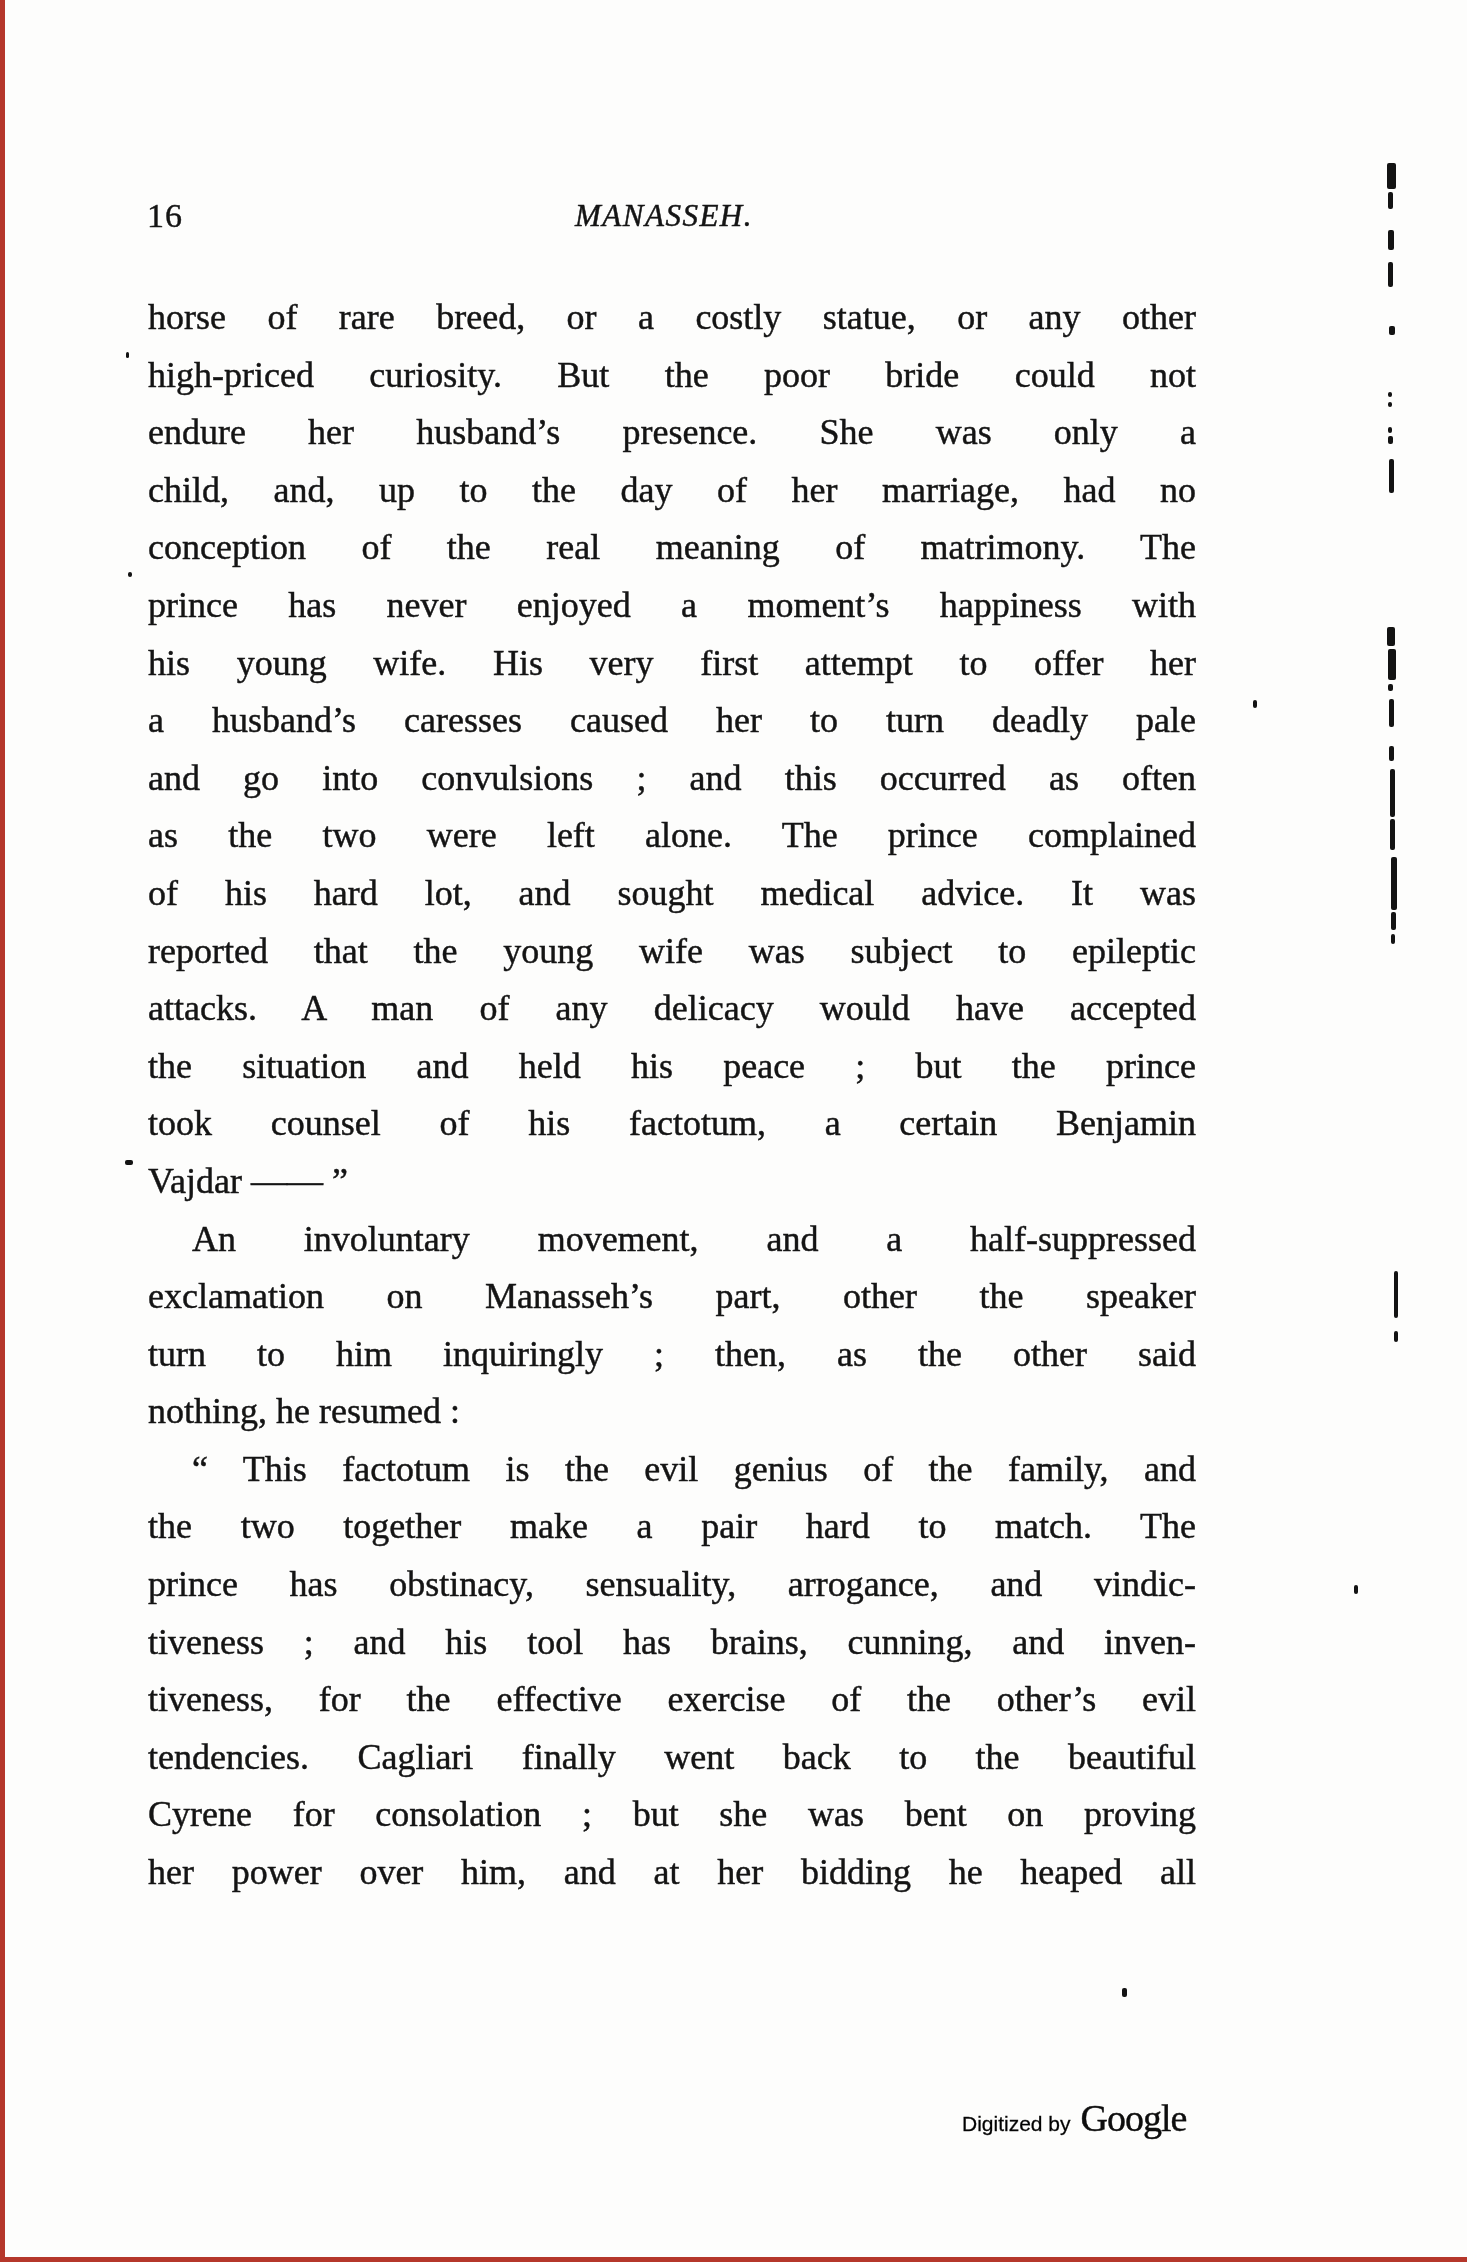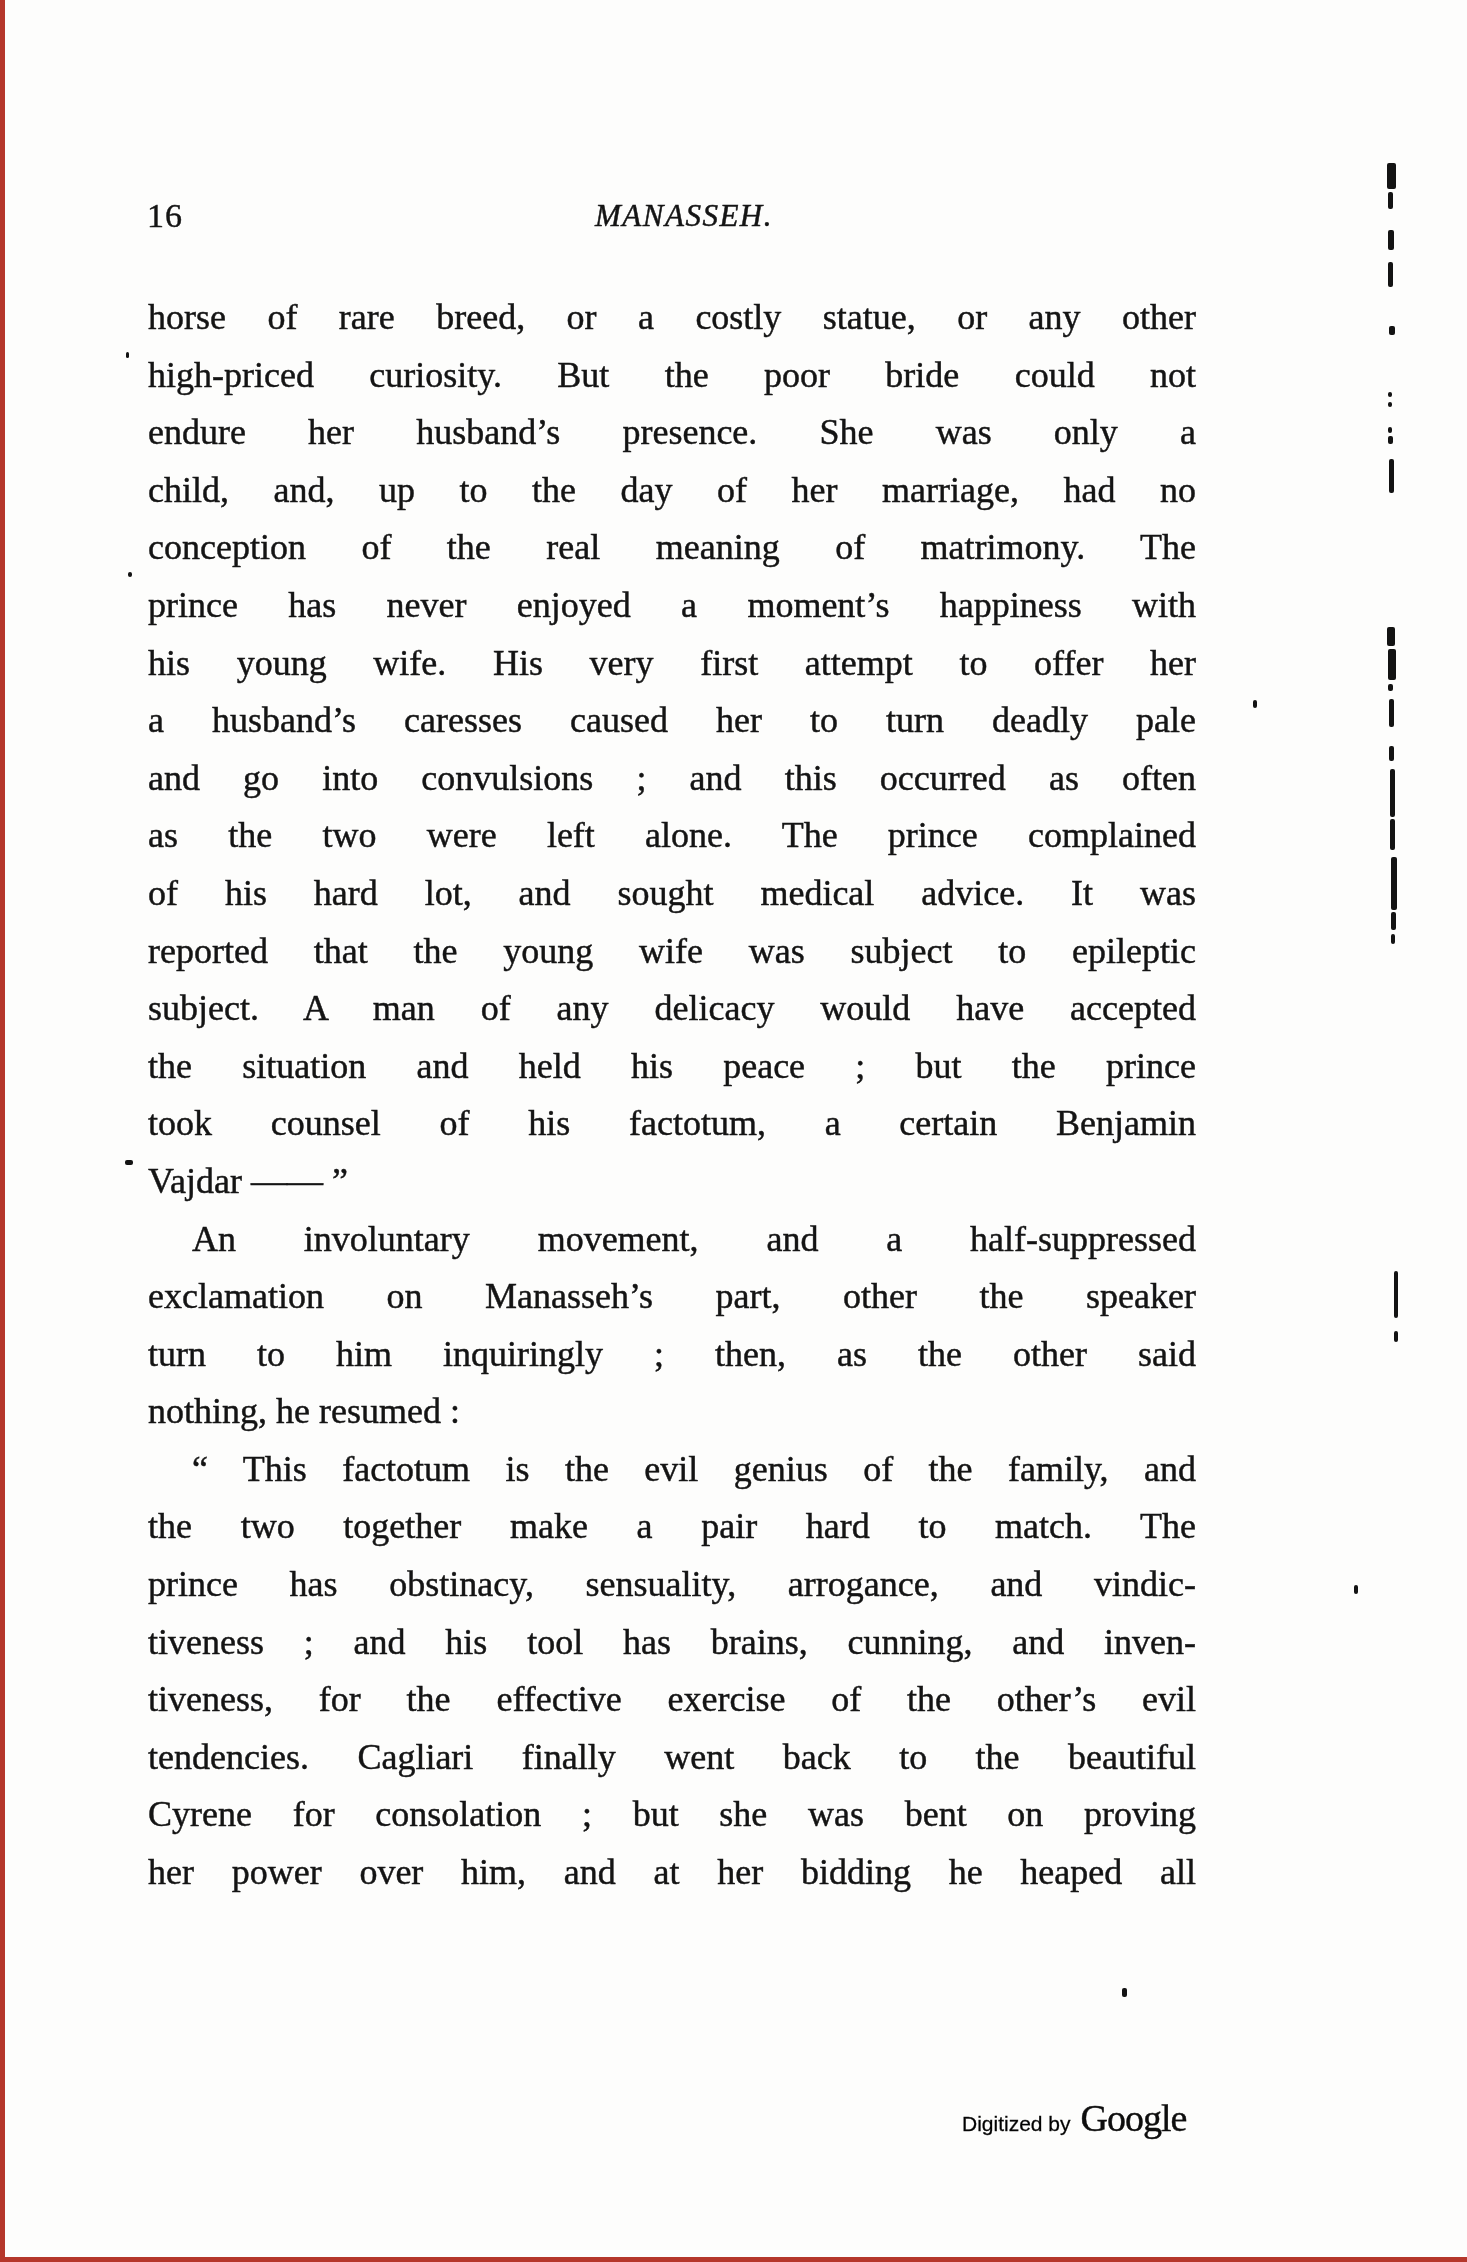--- a/index.html
+++ b/index.html
@@ -18,21 +18,21 @@
     position:absolute;left:0;bottom:0;width:1467px;height:5px;
   }
   .page-number{
     position:absolute;left:147px;top:194px;
     font-size:34px;line-height:44px;
     letter-spacing:1px;
     text-align:right;
     -webkit-text-stroke:0.45px #141414;
   }
   .running-header{
-    position:absolute;left:160px;top:194px;width:1048px;
+    position:absolute;left:140px;top:194px;width:1048px;
     text-align:center;
     font-style:italic;
     font-size:31px;line-height:44px;
     letter-spacing:1.5px;
     -webkit-text-stroke:0.5px #141414;
   }
   .body-text{
     position:absolute;left:148px;top:289px;width:1048px;
   }
   .line{
@@ -86,21 +86,21 @@
   <div class="line">endure her husband’s presence.  She was only a</div>
   <div class="line">child, and, up to the day of her marriage, had no</div>
   <div class="line">conception of the real meaning of matrimony.  The</div>
   <div class="line">prince has never enjoyed a moment’s happiness with</div>
   <div class="line">his young wife.  His very first attempt to offer her</div>
   <div class="line">a husband’s caresses caused her to turn deadly pale</div>
   <div class="line">and go into convulsions ; and this occurred as often</div>
   <div class="line">as the two were left alone.  The prince complained</div>
   <div class="line">of his hard lot, and sought medical advice.  It was</div>
   <div class="line">reported that the young wife was subject to epileptic</div>
-  <div class="line">subject.  A man of any delicacy would have accepted</div>
+  <div class="line">attacks.  A man of any delicacy would have accepted</div>
   <div class="line">the situation and held his peace ; but the prince</div>
   <div class="line">took counsel of his factotum, a certain Benjamin</div>
   <div class="line nojust">Vajdar —— ”</div>
   <div class="line indent">An involuntary movement, and a half-suppressed</div>
   <div class="line">exclamation on Manasseh’s part, other the speaker</div>
   <div class="line">turn to him inquiringly ; then, as the other said</div>
   <div class="line nojust">nothing, he resumed :</div>
   <div class="line indent">“ This factotum is the evil genius of the family, and</div>
   <div class="line">the two together make a pair hard to match.  The</div>
   <div class="line">prince has obstinacy, sensuality, arrogance, and vindic-</div>

